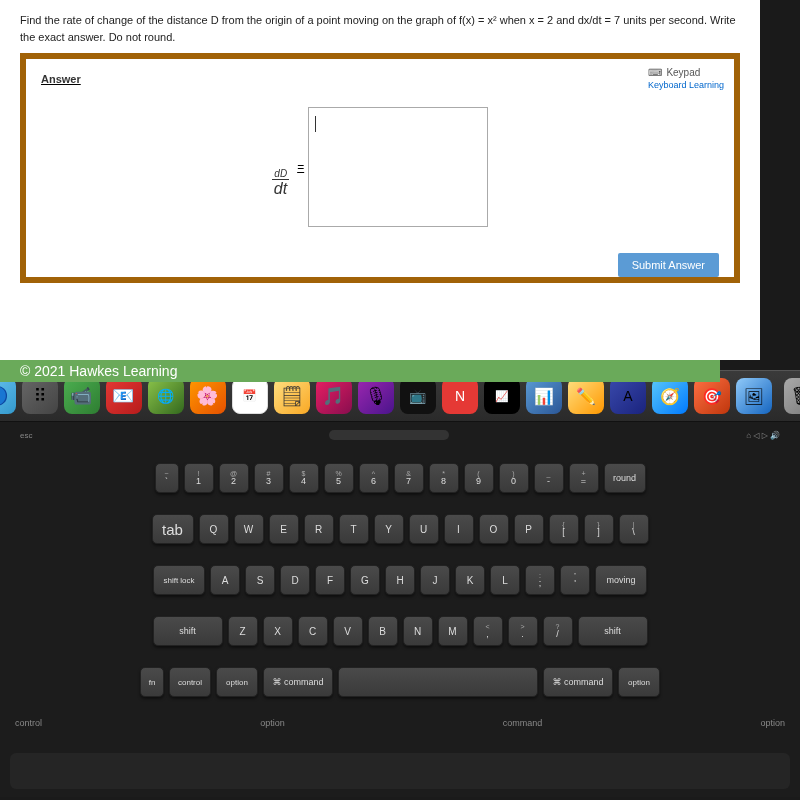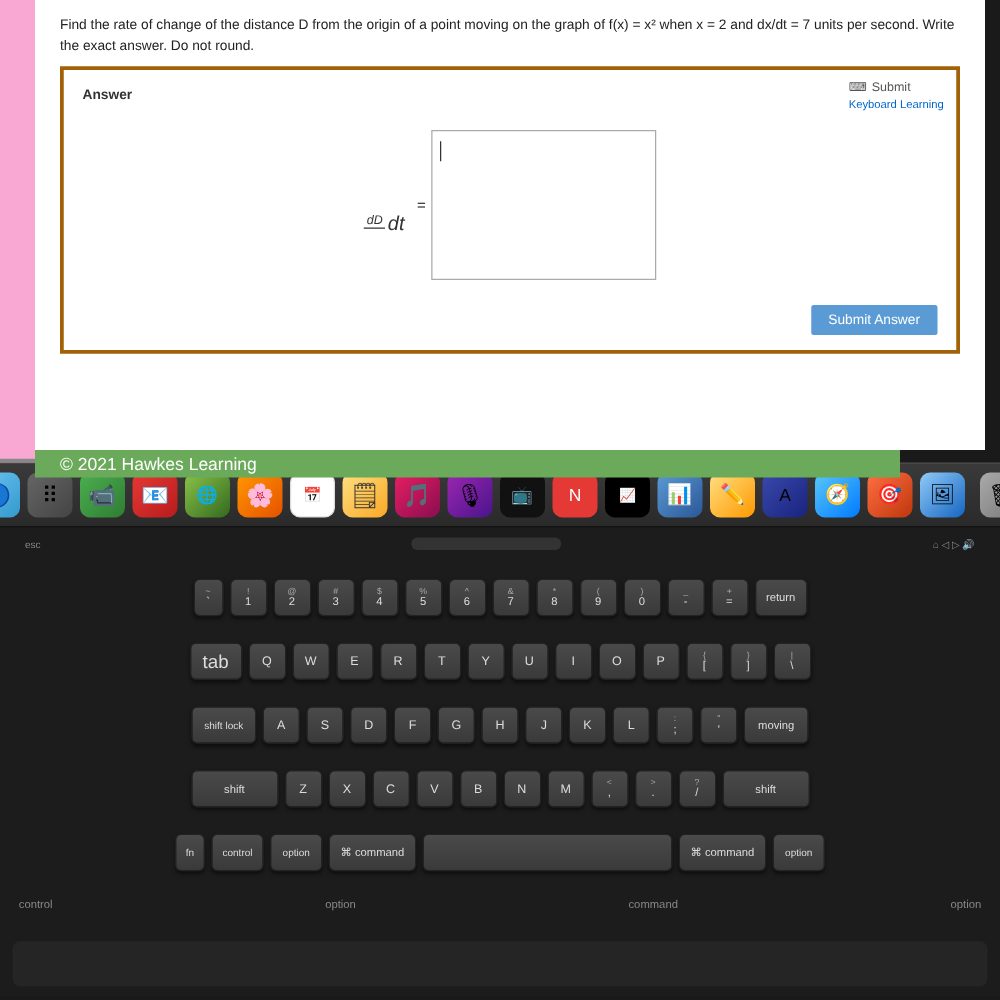--- a/index.html
+++ b/index.html
@@ -11,45 +11,45 @@
       font-family: Arial, sans-serif;
     }
 
     
     .screen {
       width: 720px;
       height: 370px;
       background: #f9a8d4;
       position: relative;
       border-bottom: 3px solid #888;
-      padding-left: 28px;
     }
 
     .screen-inner {
       background: #ffffff;
       margin: 0 auto;
       width: 760px;
       height: 360px;
       position: relative;
       padding: 12px 20px;
     }
 
     .problem-text {
       font-size: 11px;
       color: #222;
       line-height: 1.5;
       margin-bottom: 8px;
     }
 
     .answer-section {
       background: #fff;
-      border: 3px solid #a16207;
+      border: 6px solid #a16207;
       padding: 10px 15px;
       position: relative;
       min-height: 230px;
+      text-decoration: underline;
     }
 
     .answer-label {
       font-size: 11px;
       font-weight: bold;
       color: #333;
     }
 
     .keypad-area {
       position: absolute;
@@ -88,22 +88,22 @@
     .dd-dt-label {
       font-size: 12px;
       color: #333;
       margin-right: 8px;
       font-style: italic;
       text-align: center;
     }
 
     .dd-dt-label .fraction {
       display: inline-flex;
-      flex-direction: row;
-      align-items: flex-start;
+      flex-direction: column;
+      align-items: flex-end;
       font-size: 10px;
       margin-top: 31px;
     }
 
     .dd-dt-label .fraction .num {
       border-bottom: 1px solid #333;
       padding: 0 2px;
       font-size: 10px;
     }
 
@@ -124,21 +124,21 @@
       position: absolute;
       top: 8px;
       left: 6px;
       width: 1px;
       height: 16px;
       background: #333;
     }
 
     .submit-btn {
       position: absolute;
-      bottom: 12px;
+      bottom: 0;
       right: 15px;
       background: #5b9bd5;
       color: white;
       border: none;
       padding: 6px 14px;
       font-size: 11px;
       cursor: pointer;
       border-radius: 2px;
     }
 
@@ -298,21 +298,21 @@
 <div class="screen">
   <div class="screen-inner">
     <div class="problem-text">Find the rate of change of the distance D from the origin of a point moving on the graph of f(x) = x² when x = 2 and dx/dt = 7 units per second. Write the exact answer. Do not round.</div>
 
     <div class="answer-section">
       <span class="answer-label">Answer</span>
 
       <div class="keypad-area">
         <button class="keypad-btn">
           <span>⌨</span>
-          <span>Submit</span>
+          <span>Keypad</span>
         </button>
         <span class="keypad-shortcuts">Keyboard Learning</span>
       </div>
 
       <div class="input-box-container">
         <div class="dd-dt-label">
           <div class="fraction">
             <span class="num">dD</span>
             <span class="den">dt</span>
           </div>
@@ -410,21 +410,21 @@
         <span class="bot-char">0</span>
       </div>
     <div class="key key-w">
         <span class="top-char">_</span>
         <span class="bot-char">-</span>
       </div>
     <div class="key key-w">
         <span class="top-char">+</span>
         <span class="bot-char">=</span>
       </div>
-    <div class="key key-wide" style="font-size:9px">return</div>
+    <div class="key key-wide" style="font-size:9px">round</div>
   </div>
 
   <div class="kb-row">
     <div class="key key-wide" style="font-size:15px">tab</div>
     <div class="key key-w">Q</div>
     <div class="key key-w">W</div>
     <div class="key key-w">E</div>
     <div class="key key-w">R</div>
     <div class="key key-w">T</div>
     <div class="key key-w">Y</div>

